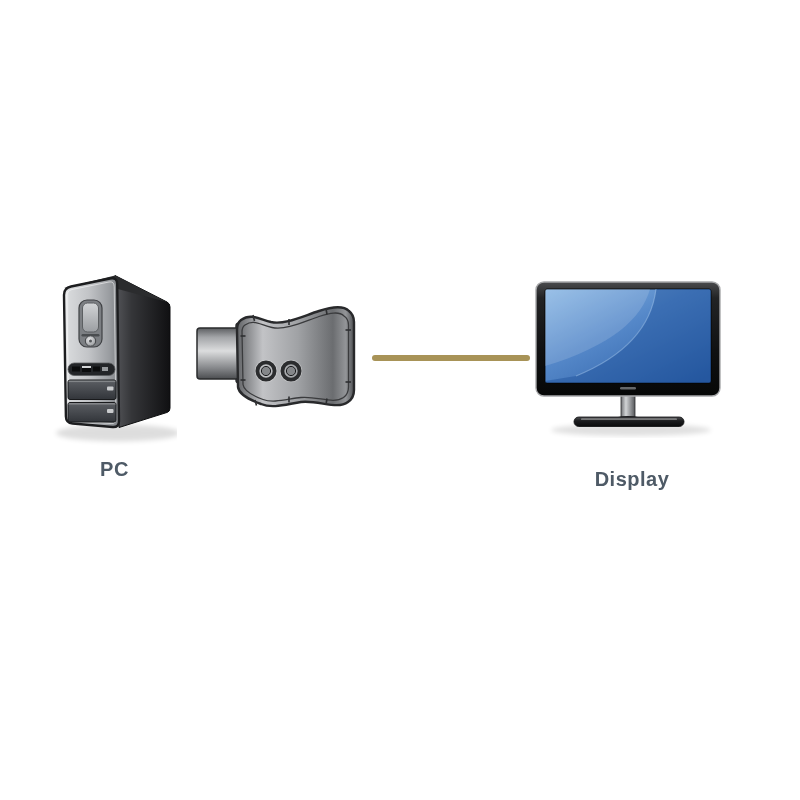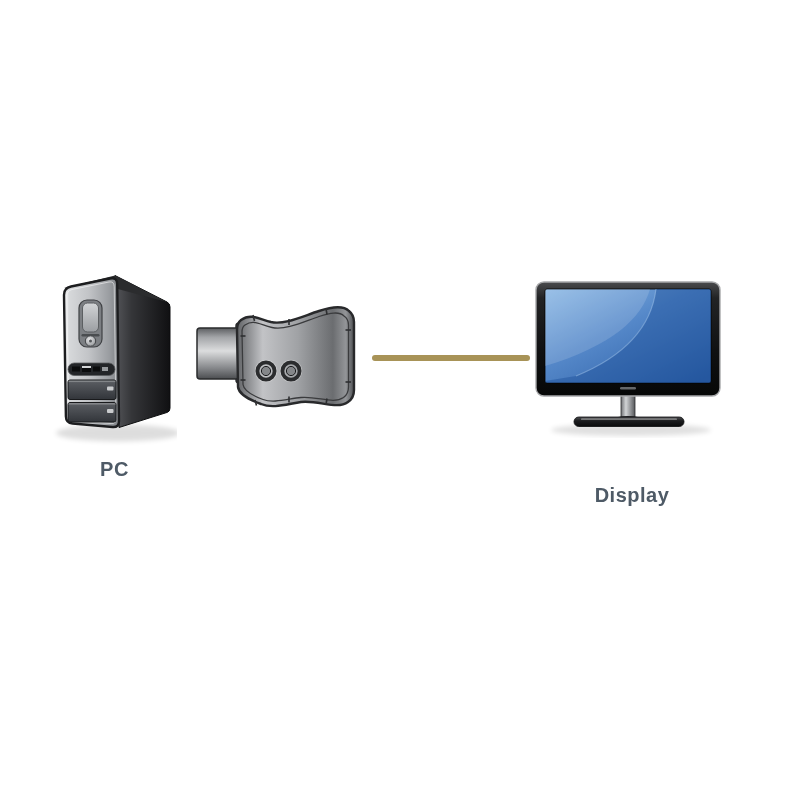--- a/index.html
+++ b/index.html
@@ -193,15 +193,15 @@
       <g clip-path="url(#moClip)">
         <path d="M 124,9 C 120,42 98,74 44,96 L 13,101 L 13,103 L 179,103 L 179,9 Z" fill="#1d4f9a" opacity="0.45"></path>
         <path d="M 124,9 C 120,42 98,74 44,96" fill="none" stroke="rgba(170,205,240,0.45)" stroke-width="1.2"></path>
         <path d="M 13,9 L 118,9 C 110,38 80,66 13,86 Z" fill="rgba(255,255,255,0.14)"></path>
       </g>
       <rect x="88" y="107" width="16" height="2.6" rx="1.3" fill="#707274" opacity="0.9"></rect>
     </svg>
   </div>
 
   <div class="device-label" style="left:52px;top:438px;width:125px;">PC</div>
-  <div class="device-label" style="left:532px;top:464px;width:200px;">Display</div>
+  <div class="device-label" style="left:532px;top:448px;width:200px;">Display</div>
 
 </div>
 
 </body></html>

